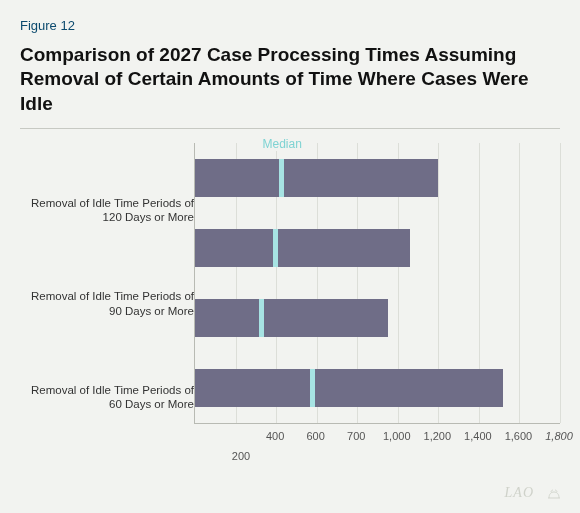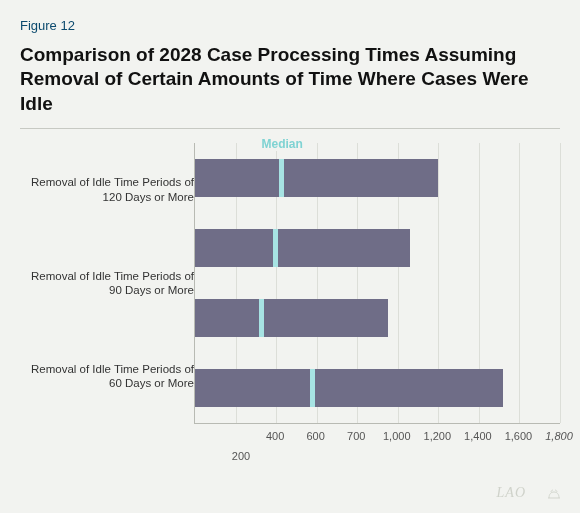--- a/index.html
+++ b/index.html
@@ -42,21 +42,21 @@
     flex-direction: column;
     justify-content: space-around;
     width: 174px;
     font-size: 11.5px;
     color: #333;
     text-align: right;
     line-height: 1.25;
   }
   .ylabels .yl {
     display: flex;
-    align-items: center;
+    align-items: flex-end;
     justify-content: flex-end;
     height: 70px;
   }
   .plot {
     position: relative;
     height: 280px;
     flex: 1;
     border-left: 1px solid #b8bab3;
   }
   .grid {
@@ -67,21 +67,21 @@
   .gridline {
     position: absolute;
     top: 0;
     bottom: 0;
     border-left: 1px solid #dcded8;
   }
   .legend {
     position: absolute;
     top: -6px;
     font-size: 12px;
-    font-weight: 700;
+    font-weight: 400;
     color: #7fd3d3;
     transform: translateX(-50%);
     white-space: nowrap;
     background: #f2f3f0;
   }
   .bars {
     position: absolute;
     inset: 0;
   }
   .row {
@@ -118,32 +118,32 @@
     position: absolute;
     right: 18px;
     bottom: 12px;
     font-size: 14px;
     letter-spacing: 1px;
     color: #cfd2ca;
     font-family: Georgia, 'Times New Roman', serif;
     font-style: italic;
     display: flex;
     align-items: center;
-    gap: 20px;
+    gap: 12px;
   }
   .logo svg {
     opacity: 0.9;
   }
 </style>
 </head>
 <body>
 
 <div class="figure">
   <div class="fig-num">Figure 12</div>
-  <div class="fig-title">Comparison of 2028 Case Processing Times Assuming Removal of Certain Amounts of Time Where Cases Were Idle</div>
+  <div class="fig-title">Comparison of 2027 Case Processing Times Assuming Removal of Certain Amounts of Time Where Cases Were Idle</div>
   <hr class="rule">
 
   <div class="plot-wrap">
     <div class="ylabels">
       <div class="yl">
           <span>Removal of Idle Time Periods of 120 Days or More</span>
         </div>
       <div class="yl">
           <span>Removal of Idle Time Periods of 90 Days or More</span>
         </div>

